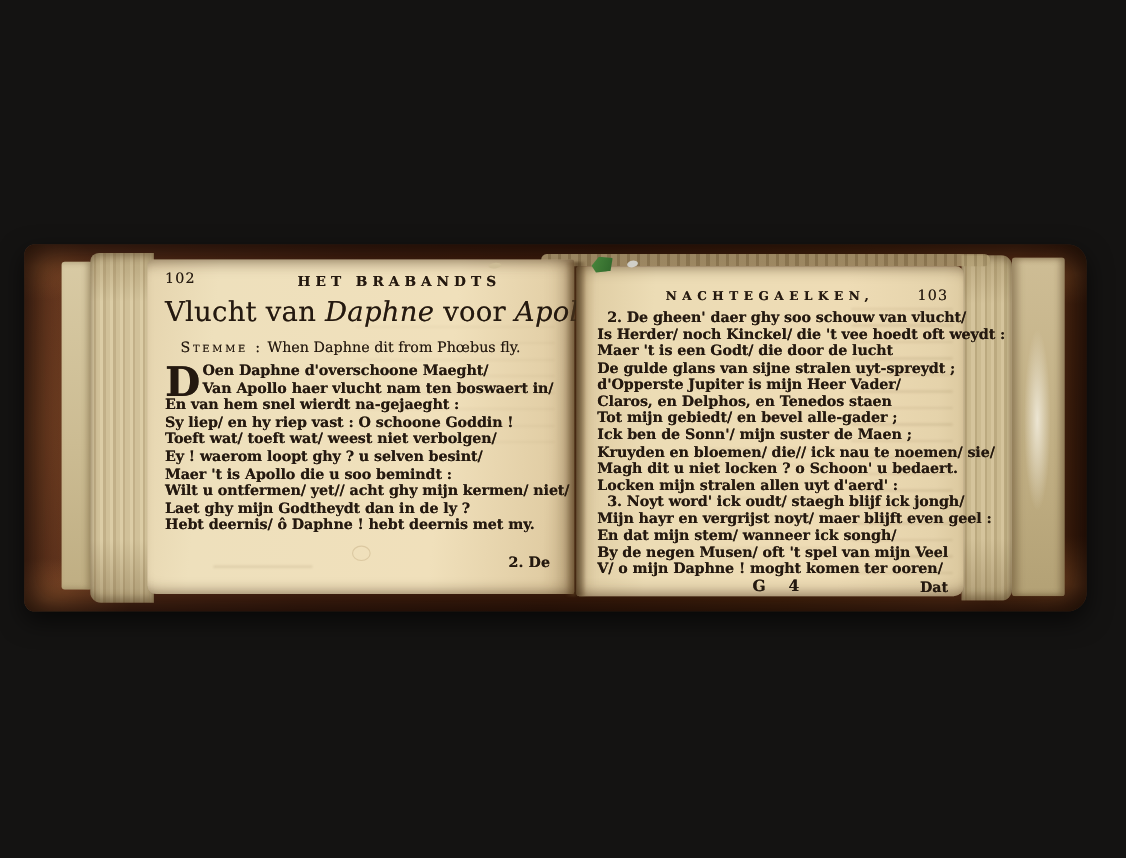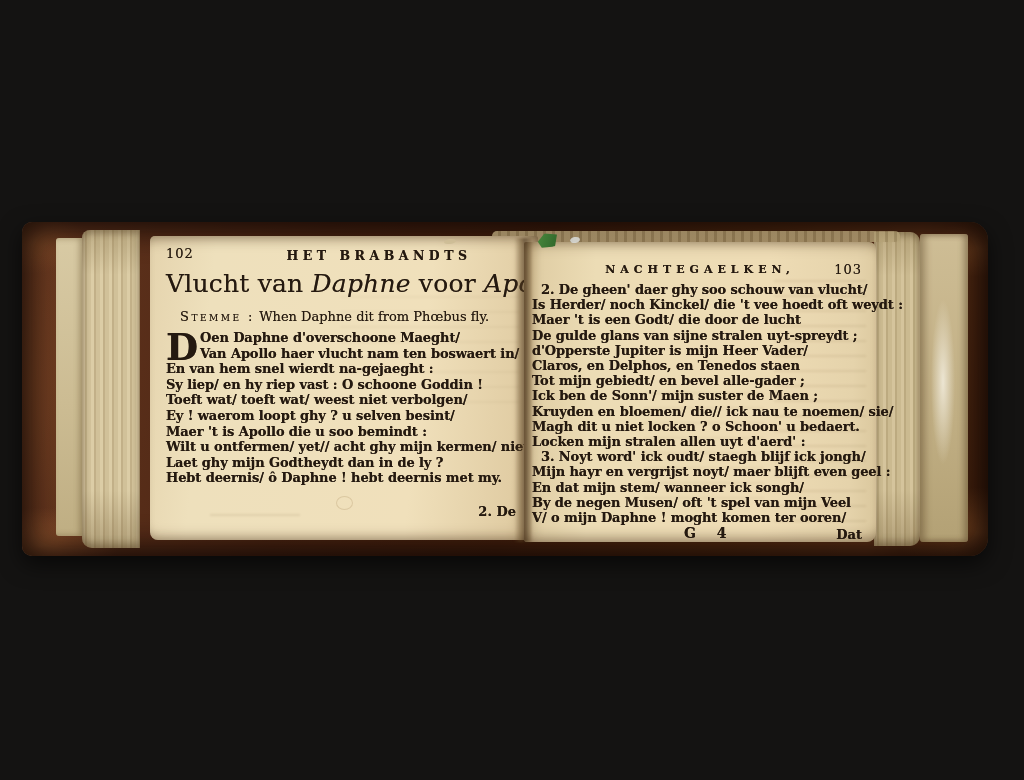--- a/index.html
+++ b/index.html
@@ -63,21 +63,21 @@
     background: repeating-linear-gradient(90deg, #b5a277 0 6px, #9c8960 6px 9px);
     opacity: .8;
   }
 
   
   .page {
     position: absolute;
     color: #241910;
   }
   .page-left {
-    left: 128px; top: 14px; width: 388px; height: 304px;
+    left: 112px; top: 14px; width: 388px; height: 304px;
     border-radius: 5px 2px 2px 8px;
     background: linear-gradient(96deg, #e5d4ae 0%, #eee0bc 16%, #f0e0bb 68%, #e1cda4 92%, #d0ba8f 100%);
     box-shadow:
       inset 0 12px 14px -11px rgba(62,38,16,.55),
       inset 0 -12px 13px -11px rgba(62,38,16,.5),
       inset -16px 0 20px -13px rgba(74,48,22,.7);
   }
   .page-right {
     left: 502px; top: 20px; width: 352px; height: 300px;
     border-radius: 2px 7px 9px 3px;
@@ -151,21 +151,21 @@
 
   .verse { position: absolute; font-weight: bold; }
   .pl-verse { left: 16px; top: 94px; width: 368px; }
   .pr-verse { left: 8px; top: 40px; width: 340px; }
 
   .vline {
     font-size: 13px; line-height: 15.6px;
     white-space: nowrap; letter-spacing: -.1px;
     text-shadow: 0 0 .5px rgba(38,24,10,.8);
   }
-  .pr-verse .vline { line-height: 15.2px; }
+  .pr-verse .vline { line-height: 15.2px; padding-left: 11px; }
   .indent { padding-left: 34px; }
   .vnum { text-indent: 9px; }
 
   .dropcap {
     position: absolute; left: 0; top: 1px;
     font-size: 37px; line-height: 32px; font-weight: bold;
     text-shadow: 0 0 .5px rgba(38,24,10,.8);
   }
 
   .catchword {

